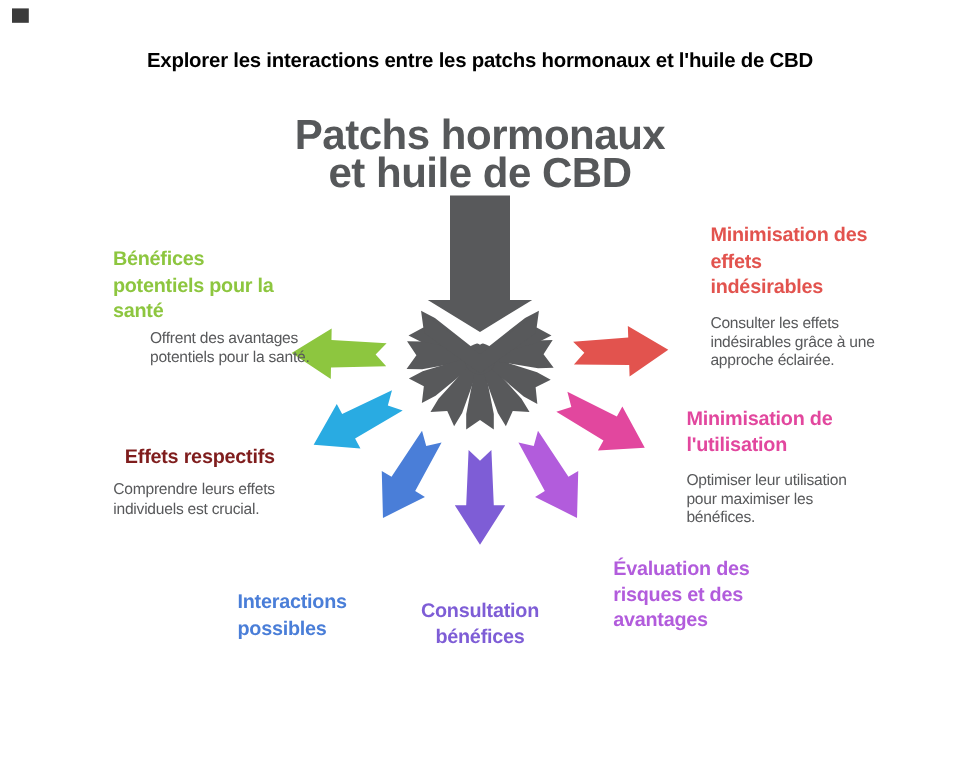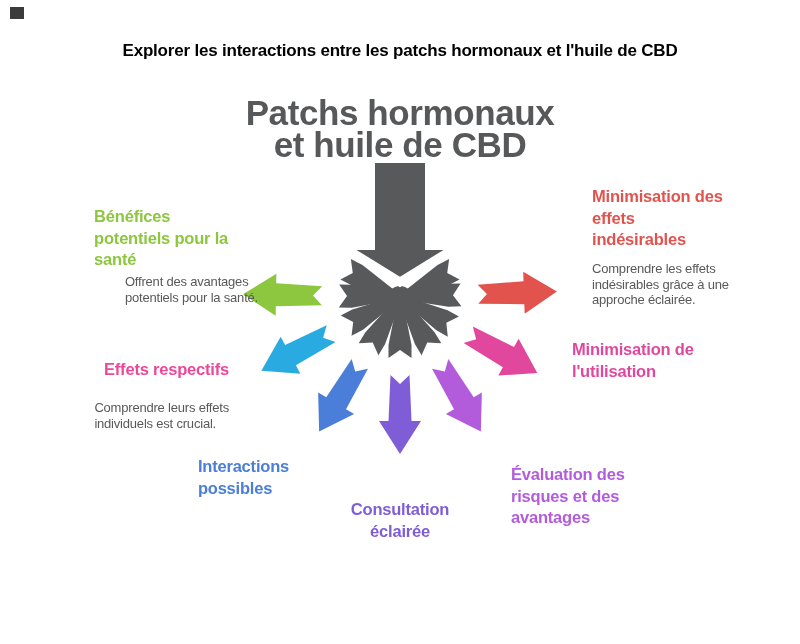--- a/index.html
+++ b/index.html
@@ -13,21 +13,21 @@
             line-height:32px;color:#56585a;letter-spacing:-0.4px;white-space:pre-line;}
   .graphic{left:0;top:0;width:800px;height:644px;}
   .h{font-size:16.5px;font-weight:bold;line-height:21.5px;letter-spacing:-0.2px;white-space:pre-line;}
   .b{font-size:13px;line-height:15.5px;letter-spacing:-0.2px;color:#58595b;white-space:pre-line;}
   .ta-r{text-align:left;} .ta-l{text-align:left;} .ta-c{text-align:center;}
   
   .green-h {right:572px;top:206px;}
   .green-b {right:542px;top:274px;}
   .cyan-h  {right:571px;top:359px;}
   .cyan-b  {right:571px;top:400px;}
-  .blue-h  {right:511px;top:456px;}
+  .blue-h  {right:511px;top:492px;}
   .blue-b  {right:511px;top:519px;}
   .purple-h{left:298px;width:204px;top:499px;}
   .purple-b{left:288px;width:224px;top:551px;}
   .violet-h{left:511px;top:464px;}
   .violet-b{left:511px;top:545px;}
   .pink-h  {left:572px;top:339px;}
   .pink-b  {572px;left:572px;top:392px;}
   .red-h   {left:592px;top:186px;}
   .red-b   {left:592px;top:261px;}
 </style>
@@ -78,37 +78,40 @@
       <use href="#carrow" transform="rotate(-2)" fill="#E2534E"></use>
     </g>
   </svg>
 
   <div class="abs h ta-r green-h" style="color: rgb(141, 198, 63);">Bénéfices
 potentiels pour la
 santé</div>
   <div class="abs b ta-r green-b">Offrent des avantages
 potentiels pour la santé.</div>
 
-  <div class="abs h ta-r cyan-h" style="color: #ec4899;">Effets respectifs</div>
+  <div class="abs h ta-r cyan-h" style="color: #7f1d1d; margin-top: 12px;">Effets respectifs</div>
   <div class="abs b ta-r cyan-b">Comprendre leurs effets
 individuels est crucial.</div>
 
   <div class="abs h ta-r blue-h" style="color: rgb(74, 126, 216);">Interactions
 possibles</div>
 
   <div class="abs h ta-c purple-h" style="color: rgb(126, 93, 214);">Consultation
-éclairée</div>
+bénéfices</div>
 
   <div class="abs h ta-l violet-h" style="color: rgb(178, 92, 220);">Évaluation des
 risques et des
 avantages</div>
 
   <div class="abs h ta-l pink-h" style="color: rgb(226, 71, 158);">Minimisation de
 l'utilisation</div>
+  <div class="abs b ta-l pink-b">Optimiser leur utilisation
+pour maximiser les
+bénéfices.</div>
 
   <div class="abs h ta-l red-h" style="color: rgb(226, 83, 78);">Minimisation des
 effets
 indésirables</div>
-  <div class="abs b ta-l red-b">Comprendre les effets
+  <div class="abs b ta-l red-b">Consulter les effets
 indésirables grâce à une
 approche éclairée.</div>
 
 </div>
 
 </body></html>

